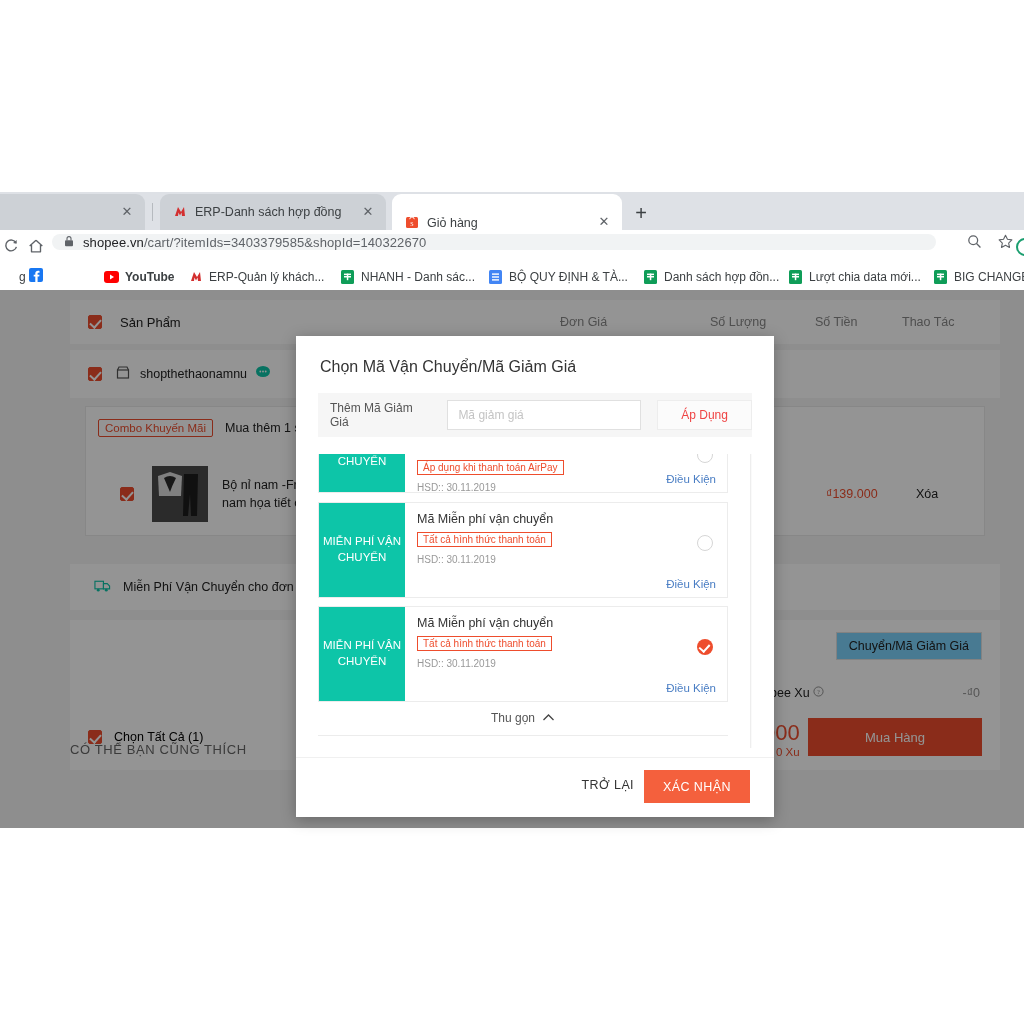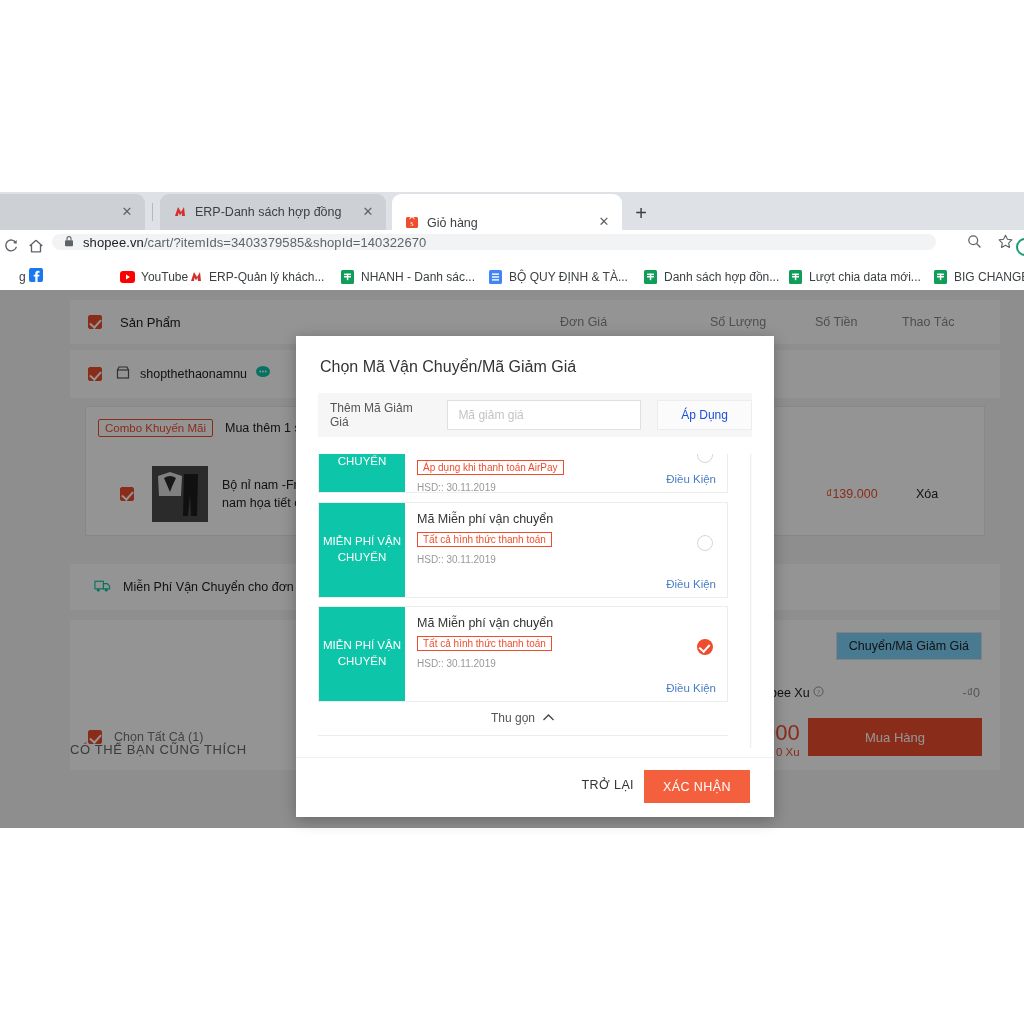--- a/index.html
+++ b/index.html
@@ -75,21 +75,21 @@
   .delete { position:absolute; left:830px; font-size:12.5px; color:#222; }
 
   .freeship { left:70px; top:228px; width:930px; height:46px; display:flex; align-items:center; font-size:12.5px; color:#222; }
   .freeship .link { color:#2673dd; margin-left:6px; }
 
   .summary { left:70px; top:286px; width:930px; height:150px; }
   .voucher-btn { position:absolute; right:18px; top:12px; border:1px solid #e0e0e0; background:#7dd3fc;
                  font-size:12.5px; color:#222; padding:6px 12px; }
   .xu-label { position:absolute; left:700px; top:66px; font-size:12.5px; color:#222; }
   .xu-val { position:absolute; right:20px; top:66px; font-size:12.5px; color:#929292; }
-  .chonall { position:absolute; left:18px; top:110px; display:flex; align-items:center; gap:12px; font-size:12.5px; color:#737373; }
+  .chonall { position:absolute; left:18px; top:110px; display:flex; align-items:center; gap:12px; font-size:12.5px; color:#000000; }
   .total { position:absolute; left:690px; top:100px; text-align:right; }
   .total .big { font-size:22px; color:#ee4d2d; }
   .total .sub { font-size:11.5px; color:#ee4d2d; }
   .buy-btn { position:absolute; right:18px; top:98px; width:174px; height:38px; background:#ee4d2d; color:#fff;
              font-size:13px; display:flex; align-items:center; justify-content:center; }
 
   .alsolike { position:absolute; left:70px; top:452px; font-size:13px; color:#666; letter-spacing:.6px; }
 
   .chk { width:14px; height:14px; background:#ee4d2d; border:1px solid #ee4d2d; border-radius:2px;
          position:relative; flex:none; }
@@ -99,21 +99,21 @@
   
   .modal { position:absolute; left:296px; top:336px; width:478px; height:481px; background:#fff;
            z-index:100; box-shadow:0 3px 14px rgba(0,0,0,.28); }
   .m-title { position:absolute; left:24px; top:22px; font-size:16px; color:#333; }
   .m-addbar { position:absolute; left:22px; top:57px; width:434px; height:44px; background:#f6f6f6;
               display:flex; align-items:center; padding-left:12px; }
   .m-addlabel { font-size:12px; color:#555; }
   .m-input { margin-left:14px; width:196px; height:30px; background:#fff; border:1px solid #e0e0e0;
              font-size:12px; color:#c4c4c4; padding:0 10px; display:flex; align-items:center; }
   .m-apply { margin-left:16px; width:96px; height:30px; background:#fbfbfb; border:1px solid #ededed;
-             font-size:12px; color:#1d4ed8; display:flex; align-items:center; justify-content:center; }
+             font-size:12px; color:#ef4444; display:flex; align-items:center; justify-content:center; }
 
   .m-list { position:absolute; left:22px; top:118px; width:434px; height:294px; overflow:hidden; }
   .v-item { position:absolute; left:0; width:410px; border:1px solid #ececec; background:#fff; display:flex; }
   .v-badge { width:86px; flex:none; background:#0dc5a8; color:#fff; font-size:11.5px; line-height:1.35;
              display:flex; align-items:center; justify-content:center; text-align:center; padding:0 2px; }
   .v-body { flex:1; position:relative; padding:9px 12px; }
   .v-name { font-size:12.5px; color:#333; }
   .v-tag { display:inline-block; margin-top:6px; border:1px solid #ee4d2d; color:#ee4d2d;
            font-size:10px; padding:1px 5px; }
   .v-hsd { margin-top:7px; font-size:10px; color:#999; }
@@ -218,21 +218,21 @@
       </div>
       <div class="bm" style="left:10px;flex-direction:column;">
         <span class="bmicon">
           <svg width="14" height="14" viewBox="0 0 14 14">
               <rect width="14" height="14" rx="2" fill="#1877f2"></rect>
               <path d="M8.6 14 V8.6 h1.6 l.3-1.9 H8.6 V5.6 c0-.55.2-.95 1-.95 h.9 V2.95 C10.2 2.9 9.6 2.85 9 2.85 c-1.6 0-2.7.95-2.7 2.7 V6.7 H4.7 v1.9 h1.6 V14 z" fill="#fff"></path>
             </svg>
         </span>
         <span>Facebook</span>
       </div>
-      <div class="bm" style="left:120px;">
+      <div class="bm" style="left:104px;font-weight:bold;">
         <span class="bmicon">
           <svg width="15" height="12" viewBox="0 0 15 12">
               <rect width="15" height="12" rx="3" fill="#ff0000"></rect>
               <path d="M6 3.4 L10 6 L6 8.6 Z" fill="#fff"></path>
             </svg>
         </span>
         <span>YouTube</span>
       </div>
       <div class="bm" style="left:188px;">
         <span class="bmicon">

